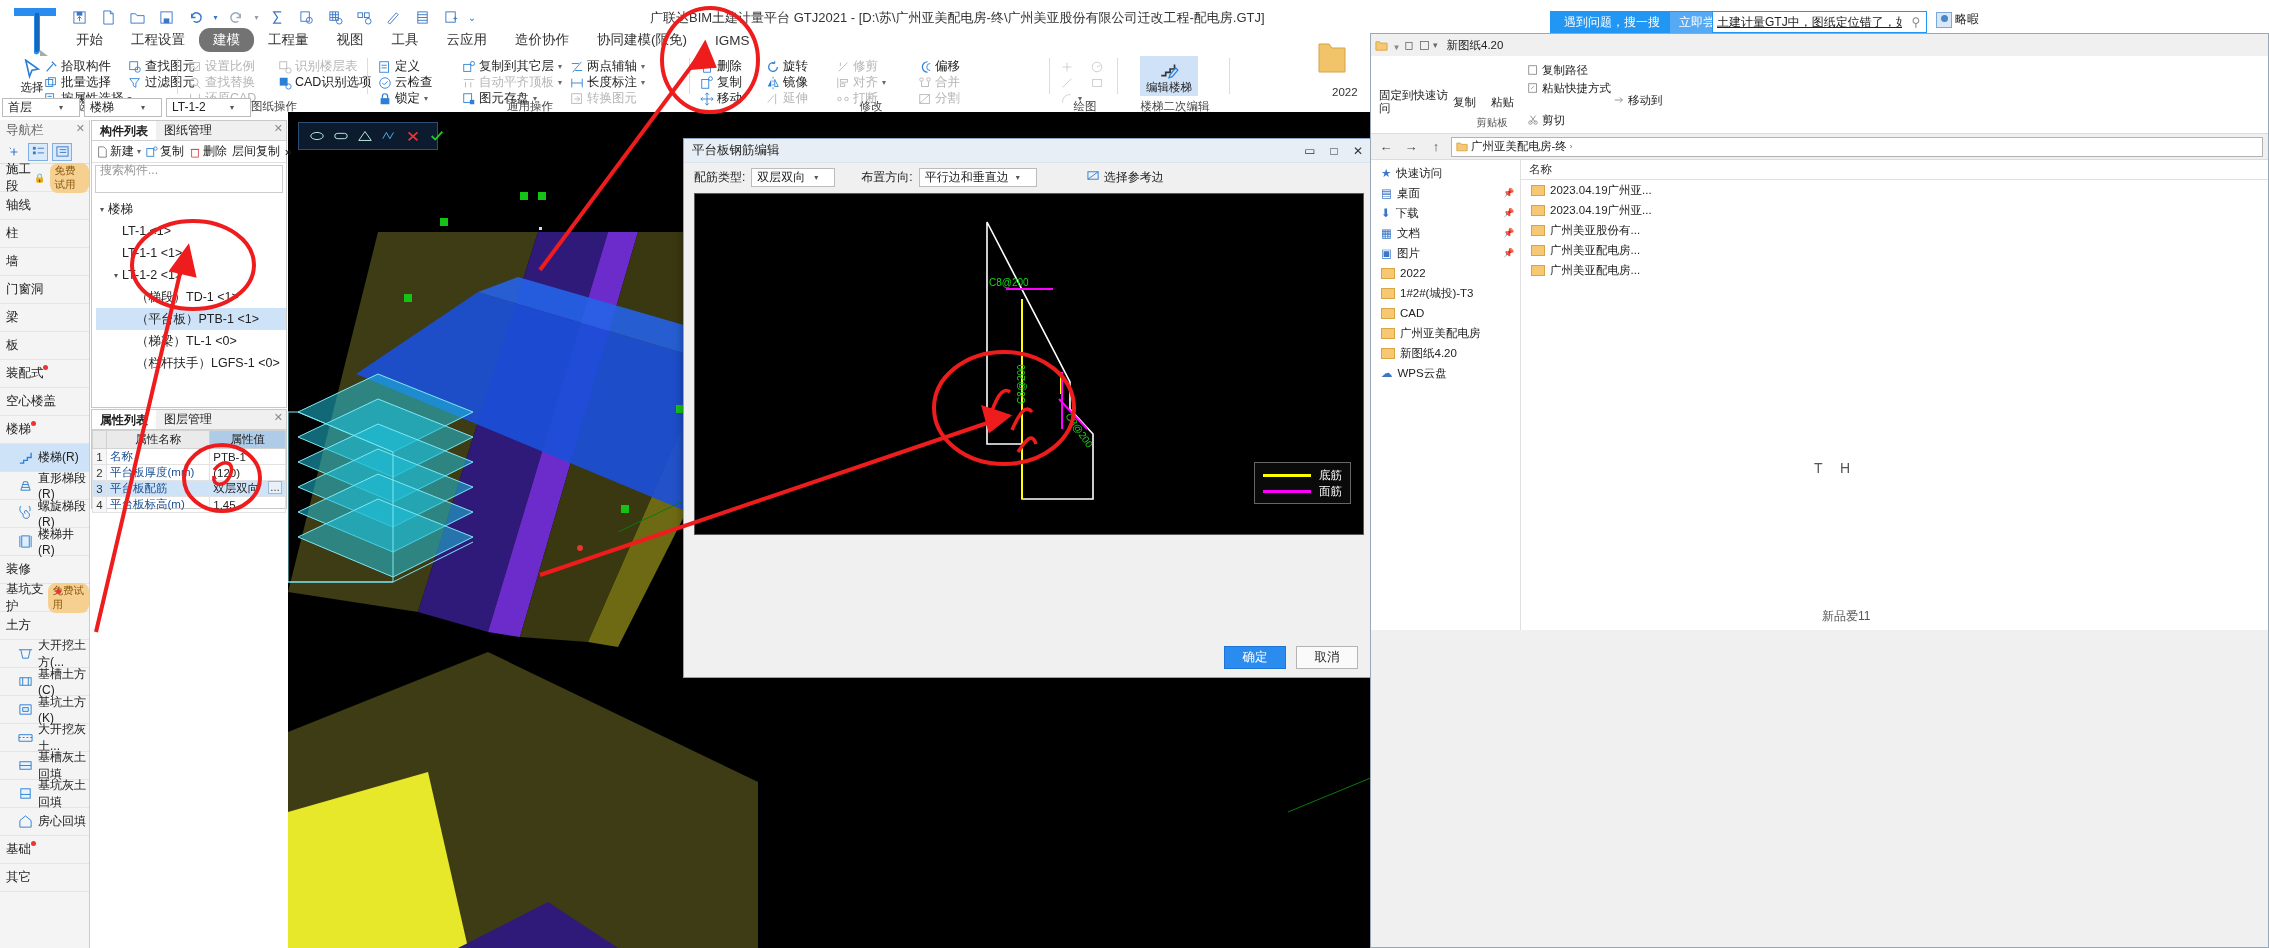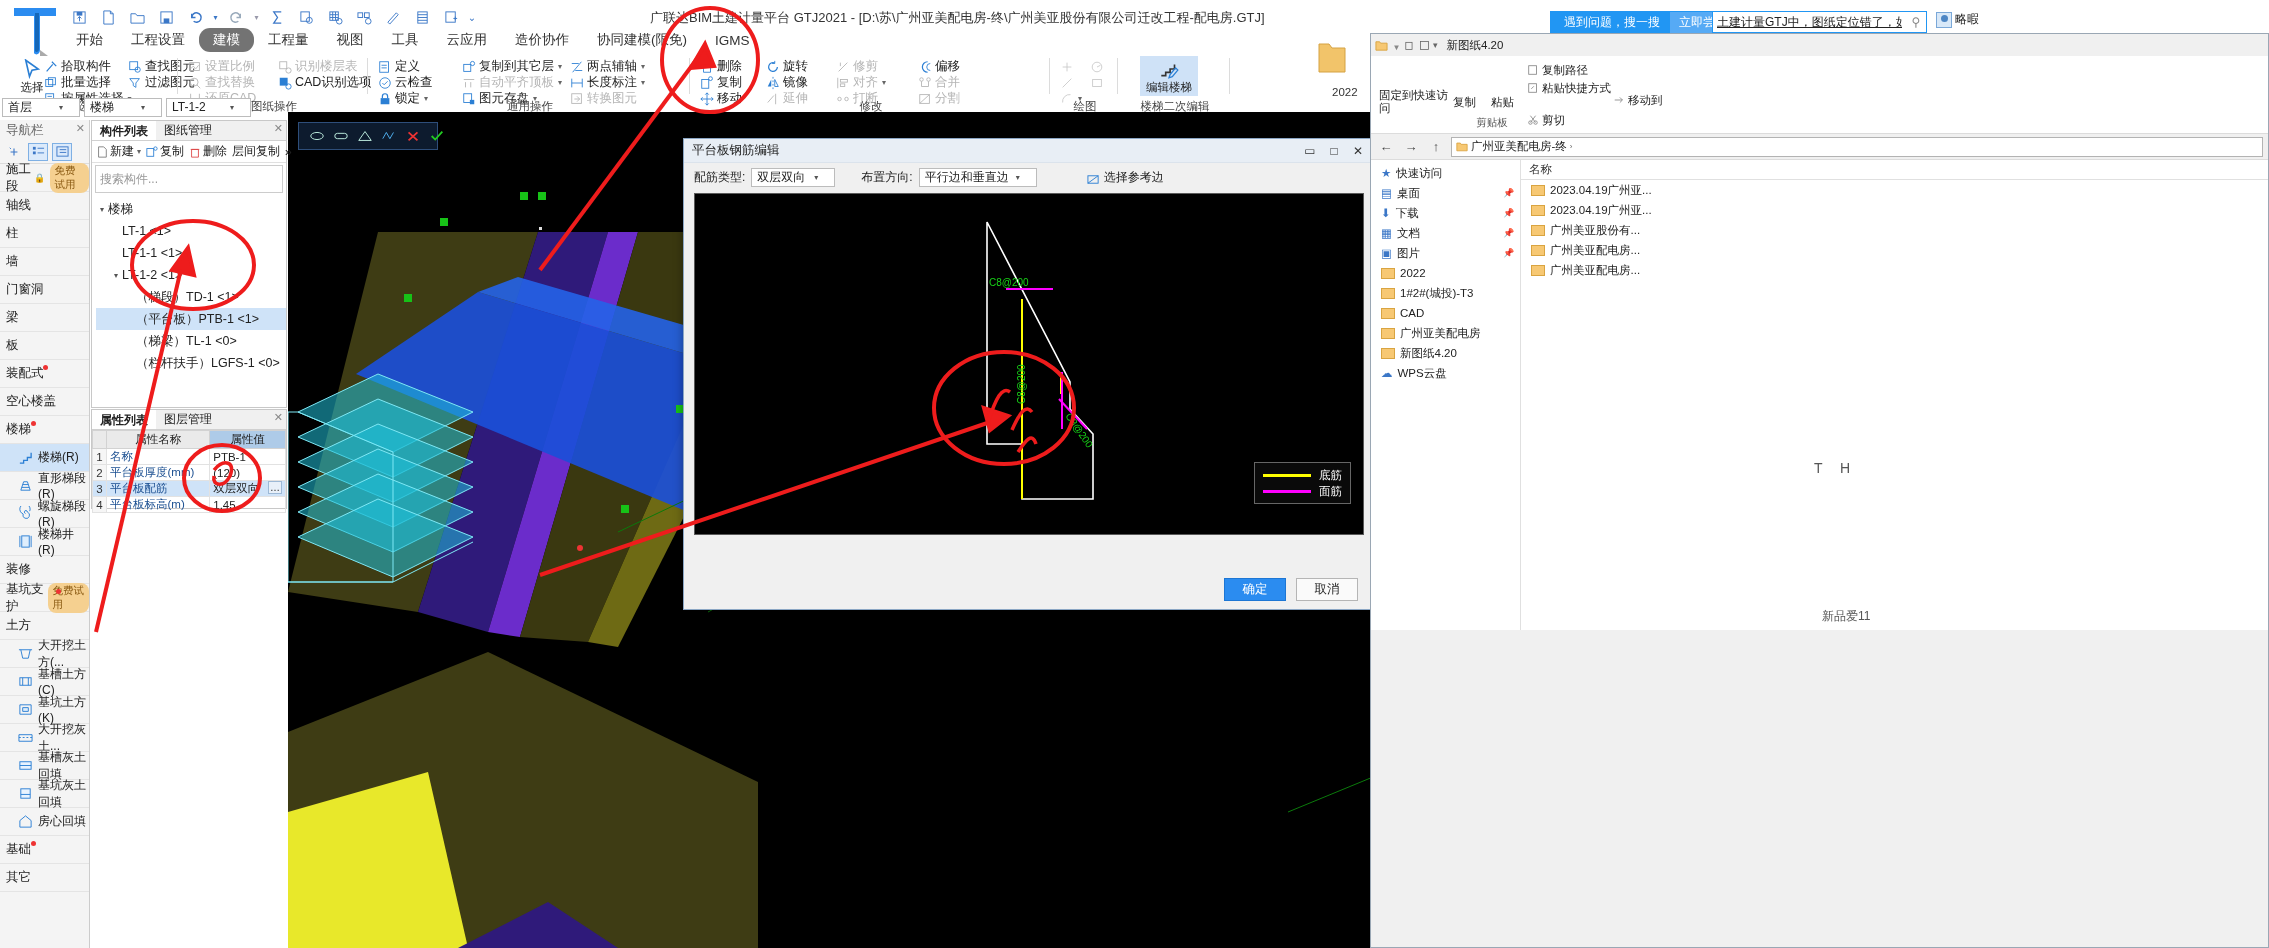--- a/index.html
+++ b/index.html
@@ -85,21 +85,21 @@
   
   .cpanel { position:absolute; left:91px; top:120px; width:196px; height:288px;
     background:#fff; border:1px solid #c8c8c8; }
   .cp-x { position:absolute; right:3px; top:1px; font-size:11px; color:#888; }
   .cp-tabs { display:flex; height:20px; border-bottom:1px solid #d0d0d0; background:#f0f0f0; }
   .cp-tab { padding:2px 8px; font-size:12px; display:flex; align-items:center; cursor:pointer; }
   .cp-tab.on { background:#fff; font-weight:bold; border-top:2px solid #fff; }
   .cp-tb { height:22px; display:flex; align-items:center; gap:5px; padding:0 4px;
     border-bottom:1px solid #e0e0e0; font-size:12px; }
   .cp-tb span.b { display:flex; align-items:center; gap:2px; cursor:pointer; white-space:nowrap; }
-  .cp-search { height:19px; margin:2px 3px; border:1px solid #ccc; display:flex; align-items:center;
+  .cp-search { height:19px; margin:2px 3px; border:1px solid #ccc; display:flex; align-items:flex-end;
     padding:13px 4px; color:#999; font-size:12px; }
   .tree { padding:3px 0 0 4px; font-size:12.5px; }
   .tnode { height:22px; display:flex; align-items:center; white-space:nowrap; cursor:pointer; }
   .tnode .tw { width:12px; text-align:center; font-size:8px; color:#555; }
   .tnode.sel { background:#cfe3f8; }
 
   
   .ppanel { position:absolute; left:91px; top:409px; width:196px; height:100px;
     background:#fff; border:1px solid #c8c8c8; }
   .pp-x { position:absolute; right:3px; top:1px; font-size:11px; color:#888; }
@@ -114,21 +114,21 @@
     text-align:center; line-height:11px; font-size:10px; }
 
   
   .viewport { position:absolute; left:288px; top:112px; width:1364px; height:836px;
     background:#000; overflow:hidden; }
   .vp-toolbar { position:absolute; left:0; top:0; width:1364px; height:28px;
     background:#1a1a1a; display:flex; align-items:center; gap:8px; padding-left:10px; }
   .vp-tb-ic { width:24px; height:20px; display:flex; align-items:center; justify-content:center; }
 
   
-  .dlg { position:absolute; left:683px; top:138px; width:690px; height:472px;
+  .dlg { position:absolute; left:683px; top:138px; width:690px; height:540px;
     background:#f0f0f0; border:1px solid #8ba6c4; box-shadow:0 2px 9px rgba(0,0,0,.35); }
   .dlg-tb { height:24px; background:#e8eef5; display:flex; align-items:center;
     padding:0 2px 0 8px; font-size:12.5px; border-bottom:1px solid #dbe3ec; }
   .dlg-tb .t { flex:1; }
   .dlg-btn { width:24px; height:20px; display:flex; align-items:center; justify-content:center;
     font-size:12px; color:#333; cursor:pointer; }
   .dlg-opts { height:28px; display:flex; align-items:center; gap:6px; padding:0 10px; font-size:12px; }
   .dlg-canvas { position:absolute; left:10px; top:54px; width:670px; height:342px;
     background:#000; border:1px solid #5a5a5a; }
   .dlg-foot { position:absolute; left:0; bottom:0; width:100%; height:40px;
@@ -1006,21 +1006,21 @@
         <span class="cv">双层双向</span>
           <span class="cc">▾</span>
       </span>
       <span style="width:14px"></span>
       <span>布置方向:</span>
       <span class="combo" style="width:118px;">
         <span class="cv">平行边和垂直边</span>
           <span class="cc">▾</span>
       </span>
       <span style="width:12px"></span>
-      <span style="display:flex;align-items:flex-end;gap:4px;cursor:pointer;padding-left:26px;">
+      <span style="display:flex;align-items:flex-start;gap:4px;cursor:pointer;padding-left:26px;">
         <svg width="13" height="13" viewBox="0 0 14 14">
             <rect x="1" y="3" width="11" height="8" fill="none" stroke="#2b7fd4"></rect>
             <path d="M1 11L12 3" stroke="#2b7fd4"></path>
           </svg>
         <span>选择参考边</span>
       </span>
     </div>
 
     <div class="dlg-canvas">
       <svg width="668" height="340" viewBox="0 0 668 340">

